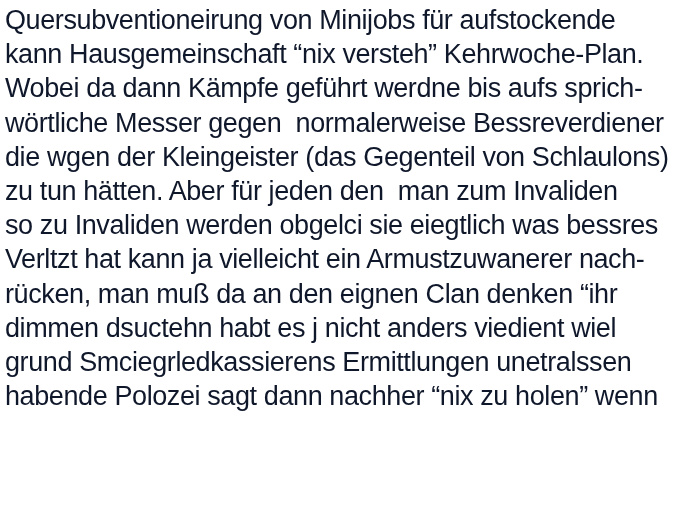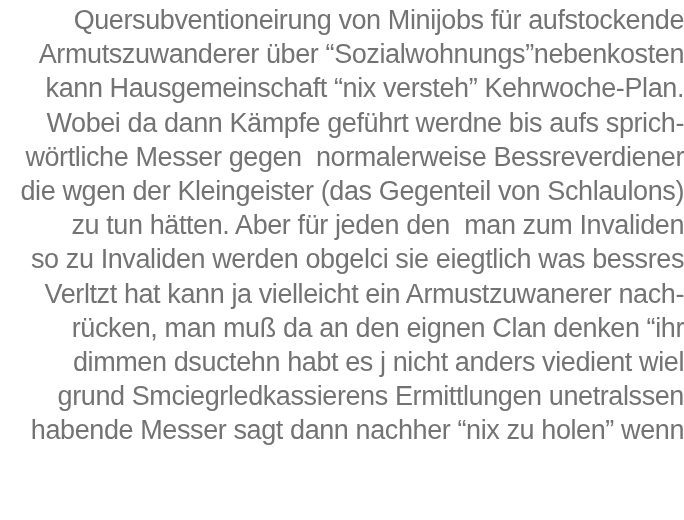--- a/index.html
+++ b/index.html
@@ -12,45 +12,43 @@
     width: 684px;
     height: 520px;
     background: #ffffff;
     overflow: hidden;
   }
   .text-block {
     position: absolute;
     top: 3px;
     left: 5px;
     right: 0;
-    color: #737373;
+    color: #0f172a;
     font-family: "Liberation Sans", "DejaVu Sans", sans-serif;
     font-size: 27px;
     line-height: 34.2px;
     letter-spacing: -0.4px;
     font-weight: 400;
-    text-align: right;
   }
   .text-line {
     white-space: pre;   
     height: 34.2px;
   }
 </style>
 </head>
 <body>
 
 <div class="page">
   <div class="text-block">
     <div class="text-line">Quersubventioneirung von Minijobs für aufstockende</div>
-    <div class="text-line">Armutszuwanderer über “Sozialwohnungs”nebenkosten</div>
     <div class="text-line">kann Hausgemeinschaft “nix versteh” Kehrwoche-Plan.</div>
     <div class="text-line">Wobei da dann Kämpfe geführt werdne bis aufs sprich-</div>
     <div class="text-line">wörtliche Messer gegen  normalerweise Bessreverdiener</div>
     <div class="text-line">die wgen der Kleingeister (das Gegenteil von Schlaulons)</div>
     <div class="text-line">zu tun hätten. Aber für jeden den  man zum Invaliden</div>
     <div class="text-line">so zu Invaliden werden obgelci sie eiegtlich was bessres</div>
     <div class="text-line">Verltzt hat kann ja vielleicht ein Armustzuwanerer nach-</div>
     <div class="text-line">rücken, man muß da an den eignen Clan denken “ihr</div>
     <div class="text-line">dimmen dsuctehn habt es j nicht anders viedient wiel</div>
     <div class="text-line">grund Smciegrledkassierens Ermittlungen unetralssen</div>
-    <div class="text-line">habende Messer sagt dann nachher “nix zu holen” wenn</div>
+    <div class="text-line">habende Polozei sagt dann nachher “nix zu holen” wenn</div>
   </div>
 </div>
 
 </body></html>

